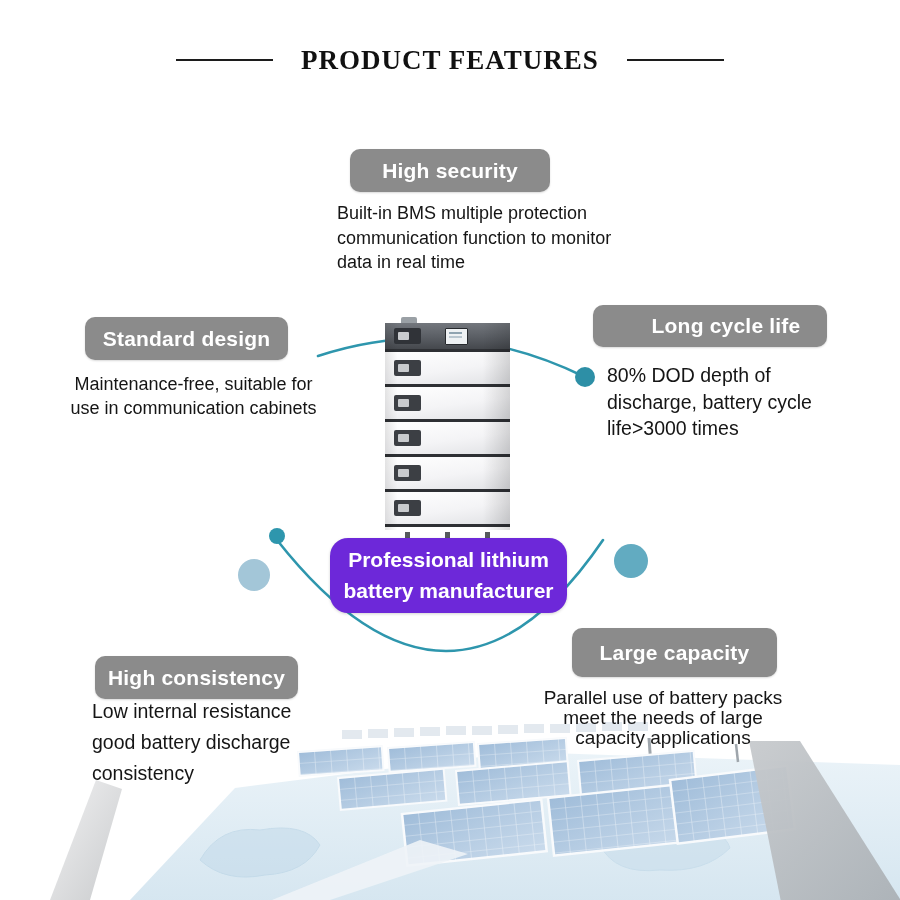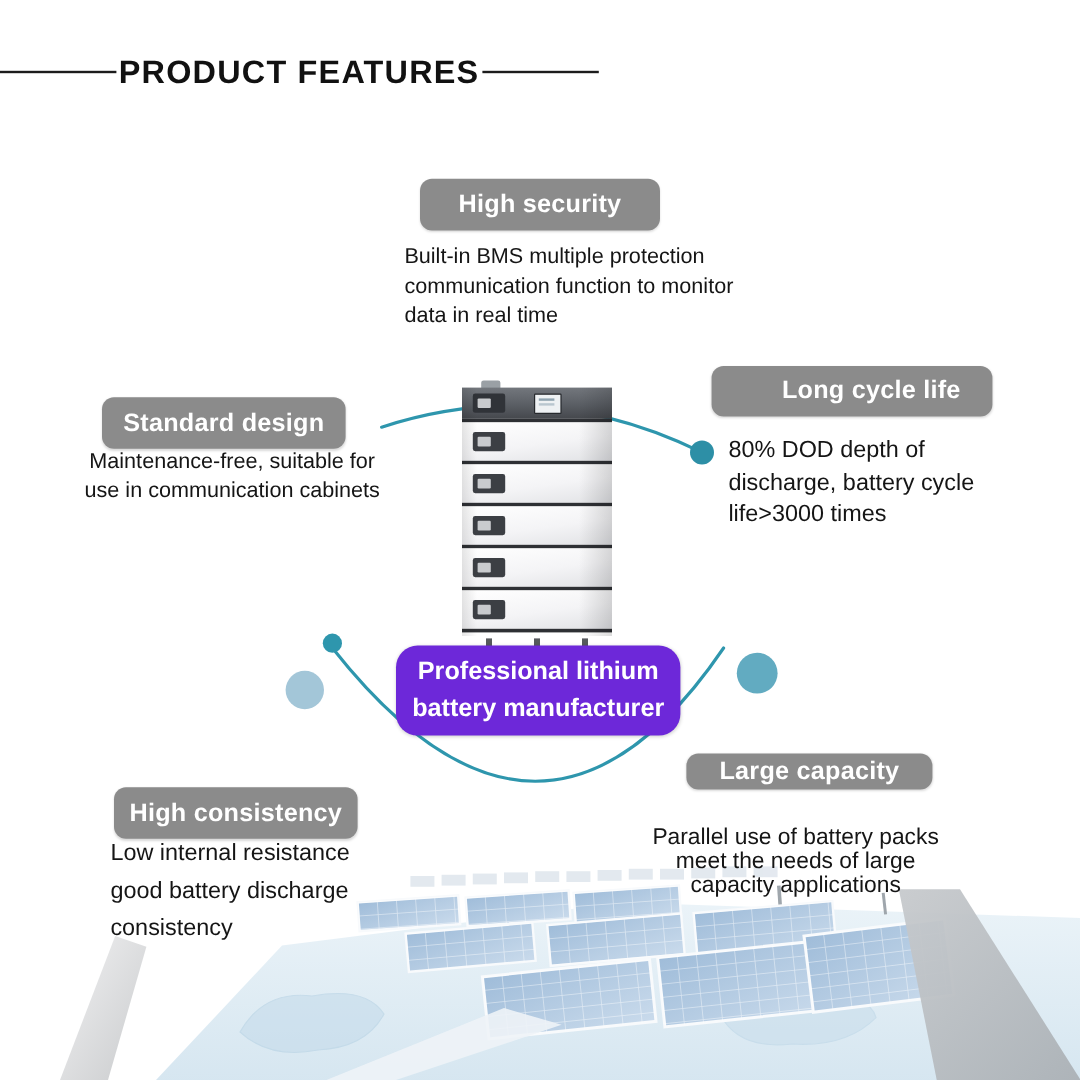--- a/index.html
+++ b/index.html
@@ -5,51 +5,51 @@
   html,body{margin:0;padding:0;background:#ffffff;}
   .canvas{
     position:relative;width:900px;height:900px;overflow:hidden;background:#ffffff;
     font-family:"Liberation Sans", sans-serif;
   }
   .abs{position:absolute;}
 
   
   .title-row{
     left:0;top:42px;width:900px;height:36px;
-    display:flex;align-items:center;gap:2px;
+    display:flex;align-items:center;justify-content:center;gap:28px;font-family:Liberation Serif, serif;
   }
   .title-rule{width:97px;height:2px;background:#1c1c1c;}
   .page-title{
     font-size:27px;font-weight:bold;color:#111;letter-spacing:1px;white-space:nowrap;
   }
 
   
   .pill{
     background:#8b8b8b;border-radius:10px;color:#ffffff;
     display:flex;align-items:center;justify-content:center;
     font-size:21px;font-weight:600;letter-spacing:.2px;
     box-shadow:0 1px 2px rgba(0,0,0,.15);
   }
   .desc{
     color:#151515;white-space:pre-line;
   }
 
   #hs-label{left:350px;top:149px;width:200px;height:43px;}
   #hs-desc {left:337px;top:201px;width:320px;font-size:18px;line-height:24.5px;text-align:left;}
 
-  #sd-label{left:85px;top:331px;width:203px;height:43px;}
+  #sd-label{left:85px;top:317px;width:203px;height:43px;}
   #sd-desc {left:56px;top:372px;width:275px;font-size:18px;line-height:24px;text-align:center;}
 
   #lc-label{left:593px;top:305px;width:202px;height:42px;padding-left:32px;}
   #lc-desc {left:607px;top:362px;width:240px;font-size:19.5px;line-height:26.5px;text-align:left;}
 
   #hc-label{left:95px;top:632px;width:203px;height:43px;margin-top:24px;}
   #hc-desc {left:92px;top:684px;width:250px;font-size:19.5px;line-height:31px;text-align:left;margin-top:12px;}
 
-  #lg-label{left:572px;top:628px;width:205px;height:30px;}
+  #lg-label{left:572px;top:628px;width:205px;height:49px;}
   #lg-desc {left:528px;top:688px;width:270px;font-size:19px;line-height:20px;text-align:center;}
 
   
   .badge{
     left:330px;top:538px;width:237px;height:75px;border-radius:18px;
     background:#6d28d9;color:#ffffff;display:flex;align-items:center;justify-content:center;
     font-size:21px;font-weight:bold;text-align:center;white-space:pre-line;line-height:1.45;
     z-index:6;box-shadow:0 1px 3px rgba(0,0,0,.18);
   }
 

